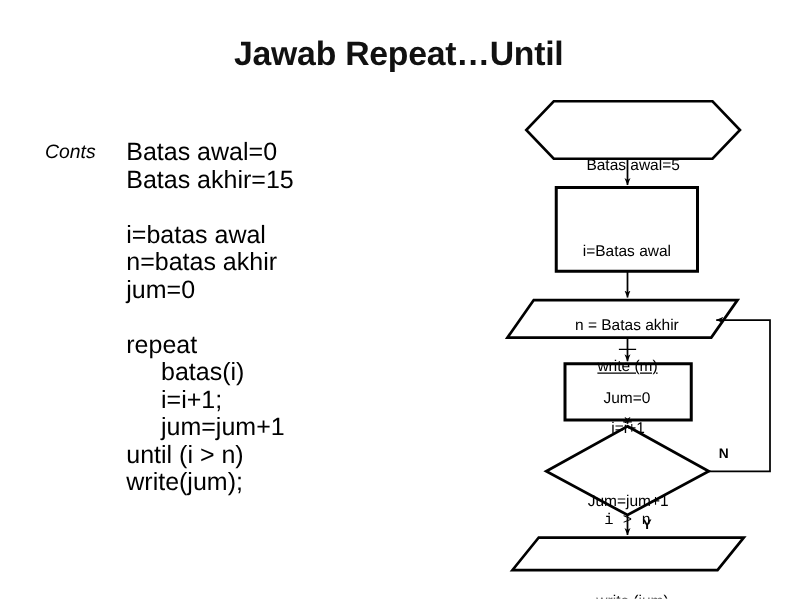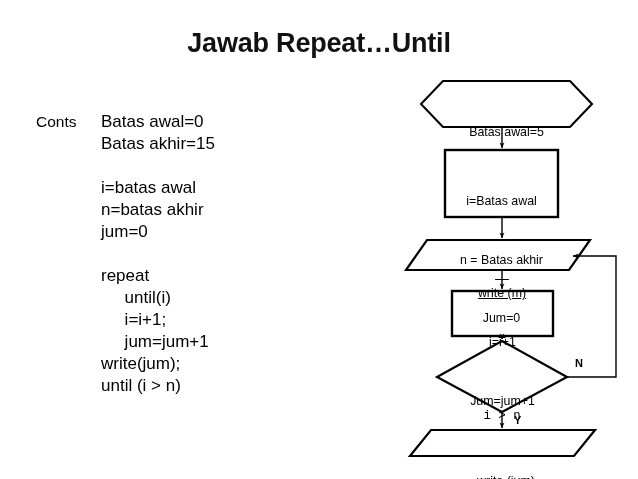--- a/index.html
+++ b/index.html
@@ -31,26 +31,27 @@
   }
 
   
   #conts-label {
     position: absolute;
     left: 36px;
     top: 111px;
     font-size: 15.5px;
     line-height: 22px;
     white-space: pre;
+    font-style: italic;
   }
   #code-block {
     position: absolute;
     left: 101px;
     top: 111px;
-    font-size: 17px;
+    font-size: 20px;
     line-height: 22px;
   }
   .code-line {
     white-space: pre;
     height: 22px;
   }
   .code-line.blank {
     height: 22px;
   }
 
@@ -89,25 +90,25 @@
 
   <div id="code-block">
     <div class="code-line">Batas awal=0</div>
     <div class="code-line">Batas akhir=15</div>
     <div class="code-line blank"></div>
     <div class="code-line">i=batas awal</div>
     <div class="code-line">n=batas akhir</div>
     <div class="code-line">jum=0</div>
     <div class="code-line blank"></div>
     <div class="code-line">repeat</div>
-    <div class="code-line">     until(i)</div>
+    <div class="code-line">     batas(i)</div>
     <div class="code-line">     i=i+1;</div>
     <div class="code-line">     jum=jum+1</div>
+    <div class="code-line">until (i &gt; n)</div>
     <div class="code-line">write(jum);</div>
-    <div class="code-line">until (i &gt; n)</div>
   </div>
 
   <svg id="flow" viewBox="0 0 638 479" xmlns="http://www.w3.org/2000/svg">
 
     <defs>
       <marker id="arrow" markerWidth="7" markerHeight="7" refX="5.6" refY="3" orient="auto" markerUnits="userSpaceOnUse">
         <path d="M0,0.6 L5.8,3 L0,5.4 L1.5,3 Z" fill="#000000"></path>
       </marker>
     </defs>
 

